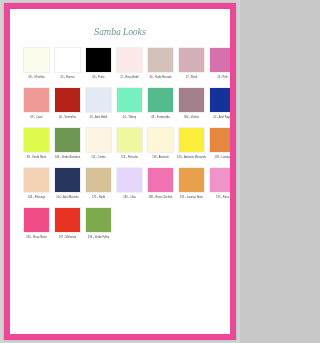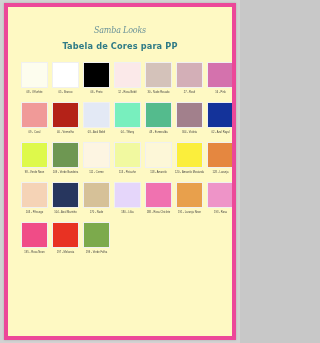--- a/index.html
+++ b/index.html
@@ -19,23 +19,23 @@
     height: 343px;
     background: #d2d2d2;
     box-sizing: border-box;
   }
   #sheet {
     position: absolute;
     left: 4px;
     top: 3px;
     width: 232px;
     height: 337px;
-    background: #fef9c3;
+    background: #ffffff;
     box-sizing: border-box;
-    border: 4px solid #ec4899;
+    border: 6px solid #ec4899;
     box-shadow: 0 0 2px rgba(0,0,0,0.18);
     overflow: hidden;
   }
   .header {
     text-align: center;
     padding-top: 18px;
   }
   .brand-logo {
     font-family: "DejaVu Serif", serif;
     font-style: italic;
@@ -93,21 +93,20 @@
   .row.tall .label { min-height: 8px; }
 </style>
 </head>
 <body>
 
 <div id="page">
   <div id="sheet">
 
     <div class="header">
       <div class="brand-logo">Samba Looks</div>
-      <div class="doc-title">Tabela de Cores para PP</div>
     </div>
 
     <div class="grid" id="swatch-grid">
         <div class="row tall">
           <div class="cell">
             <div class="swatch" style="background: rgb(253, 253, 238);"></div>
             <div class="label">08 - Off white</div>
           </div>
           <div class="cell">
             <div class="swatch" style="background: rgb(255, 255, 255);"></div>

